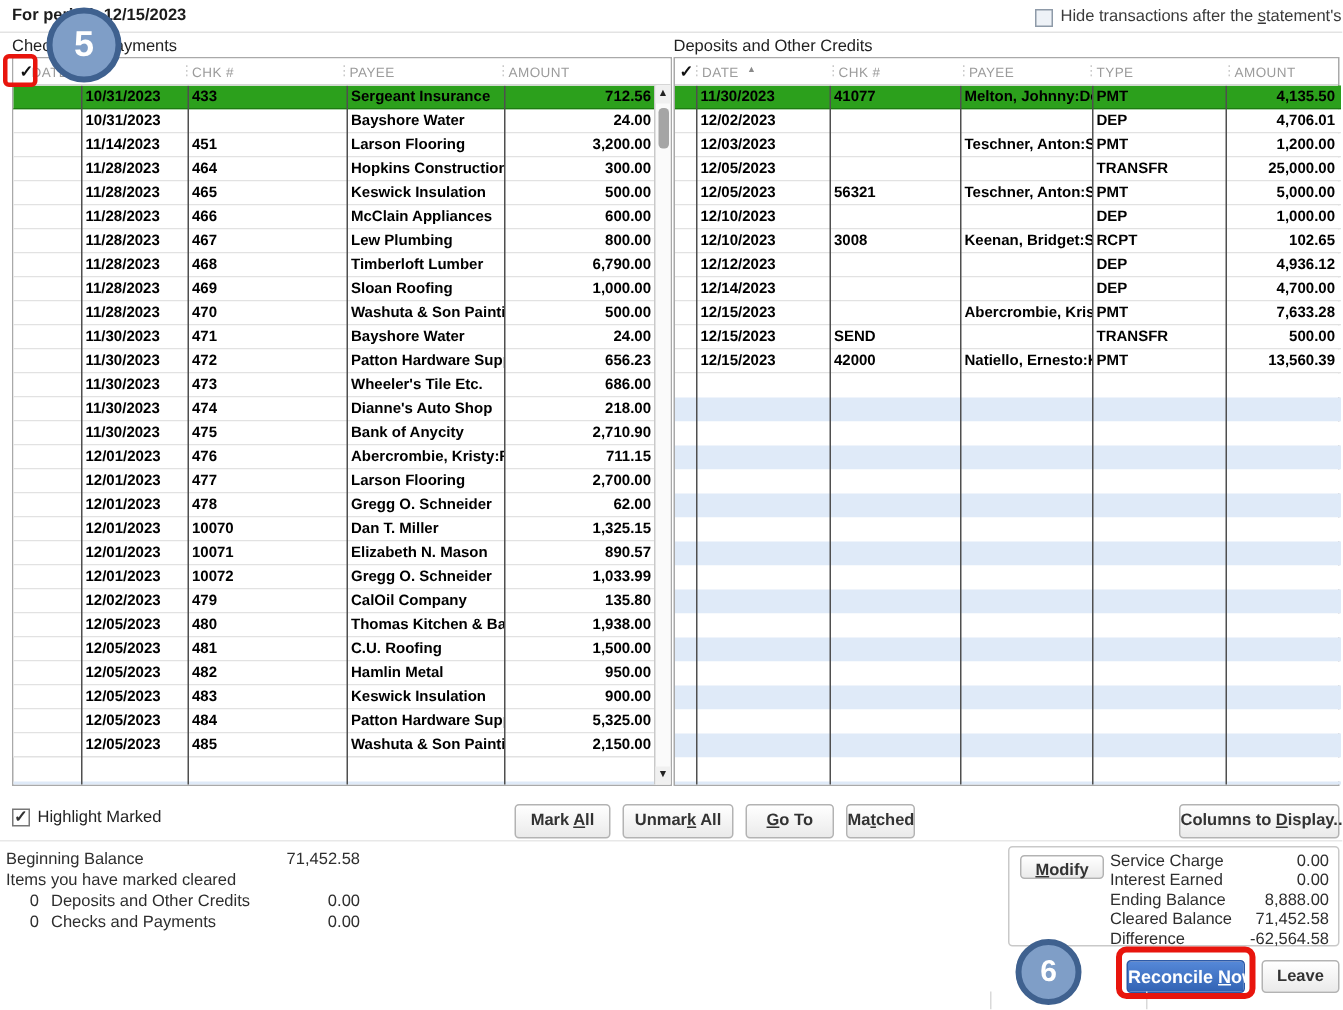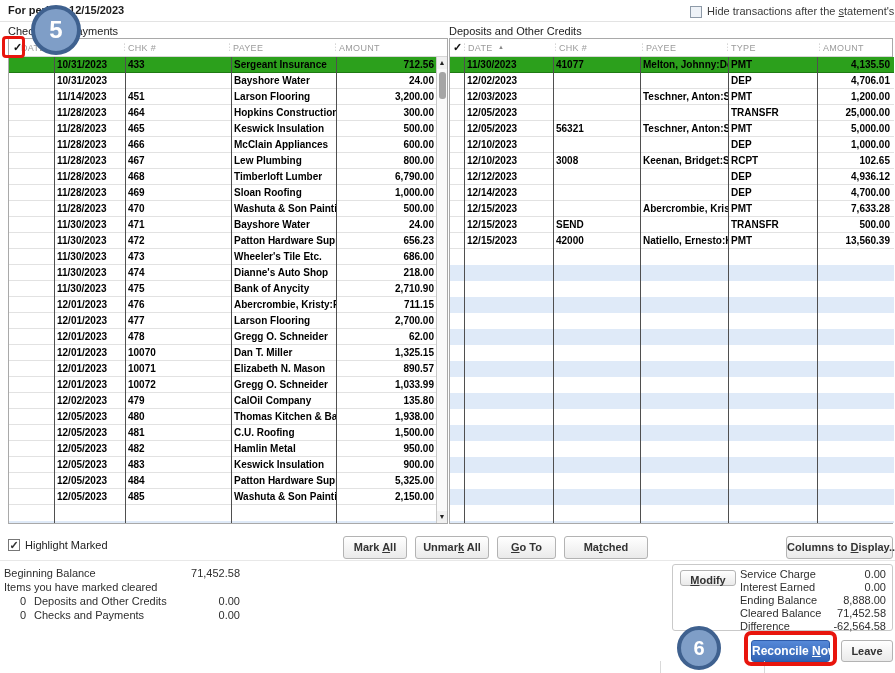--- a/index.html
+++ b/index.html
@@ -57,21 +57,21 @@
 
   
   .btn { position:absolute; height:23px; border:1px solid #b3b3b3; border-radius:3px;
          background:linear-gradient(#ffffff,#eaeaea); font-size:11px; font-weight:700; color:#333;
          text-align:center; line-height:21px; font-family:"Liberation Sans",sans-serif; white-space:nowrap; }
   #highlight-box { left:8px; top:539px; }
   #highlight-label { left:25px; top:539px; }
   #btn-mark-all { left:343px; top:536px; width:64px; }
   #btn-unmark-all { left:415px; top:536px; width:74px; }
   #btn-go-to { left:497px; top:536px; width:59px; }
-  #btn-matched { left:564px; top:536px; width:84px; }
+  #btn-matched { left:564px; top:536px; width:46px; }
   #btn-columns { left:786px; top:536px; width:107px; }
   #mid-divider { left:0; top:560px; width:895px; height:1px; background:#e8e8e8; }
 
   
   .sumlbl { font-size:11px; color:#2e2e2e; white-space:nowrap; }
   .sumval { font-size:11px; color:#2e2e2e; text-align:right; width:90px; }
   #beg-label { left:4px; top:567px; }
   #beg-value { left:150px; top:567px; }
   #items-label { left:4px; top:581px; }
   #dep-count { left:14px; top:595px; width:12px; text-align:right; }

